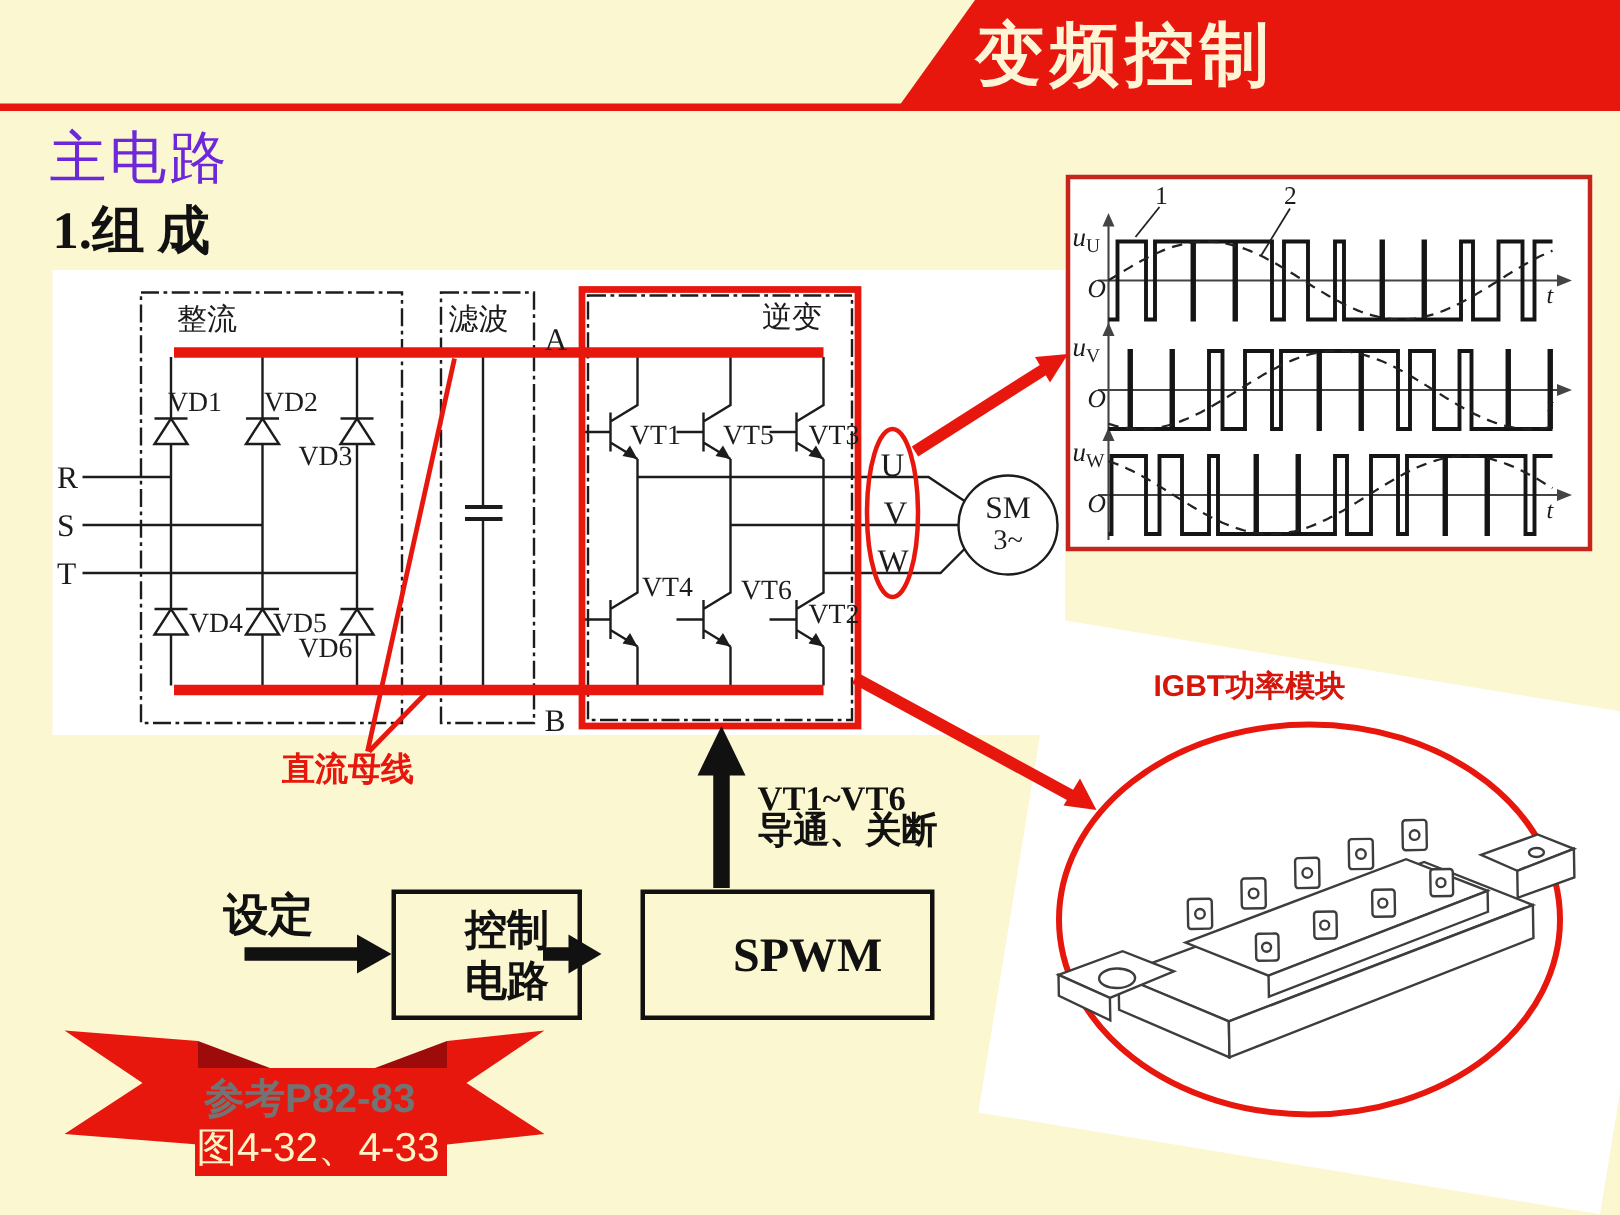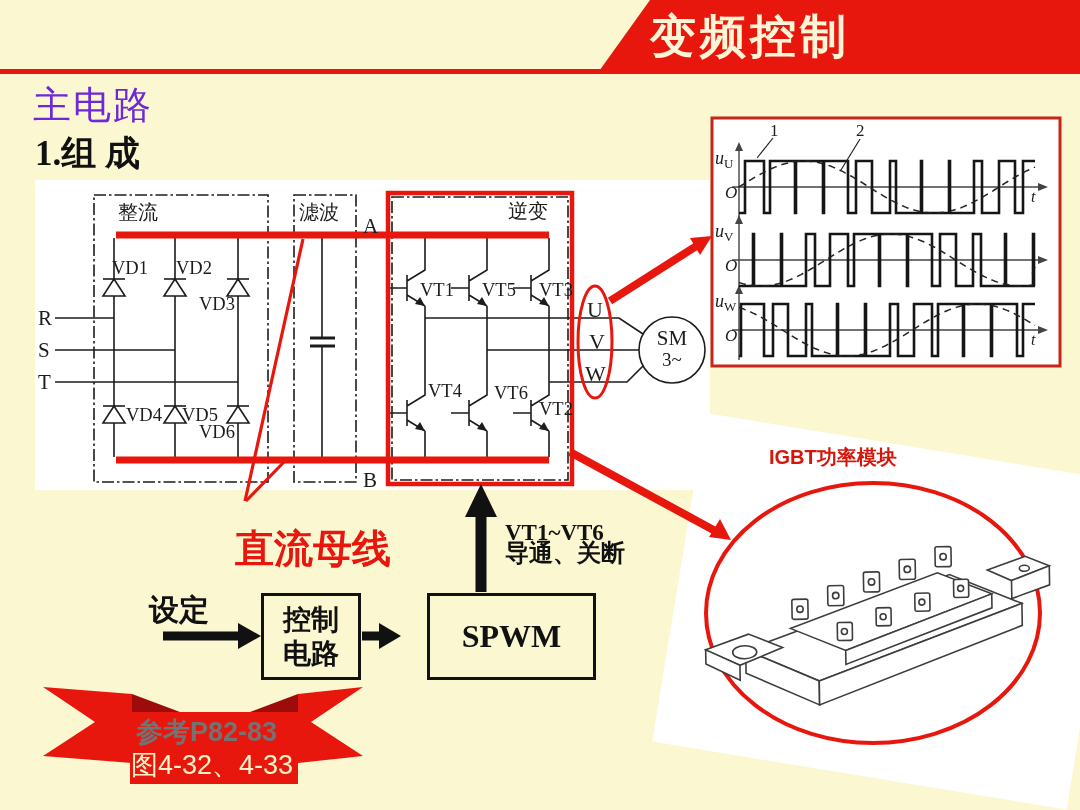--- a/index.html
+++ b/index.html
@@ -8,24 +8,24 @@
   #gfx{position:absolute;left:0;top:0;z-index:1;}
   .txt{position:absolute;z-index:2;white-space:nowrap;}
   #title-band{position:absolute;left:0;top:0;width:1080px;height:74px;background:#E8170D;
               clip-path:polygon(650px 0,1080px 0,1080px 74px,597px 74px);z-index:2;}
   #title-underline{position:absolute;left:0;top:69px;width:1080px;height:5px;background:#E8170D;z-index:2;}
   #slide-title{left:650px;top:6px;width:420px;text-align:left;font-size:46px;font-weight:bold;
                color:#FDF5D6;letter-spacing:4px;z-index:3;}
   #section-label{left:33px;top:80px;font-size:38px;font-weight:normal;color:#6d28d9;letter-spacing:2px;}
   #heading{left:35px;top:130px;font-size:35px;font-weight:bold;color:#111;
            font-family:"Liberation Serif",serif;}
-  #dc-bus-label{left:188px;top:522px;font-size:39px;font-weight:bold;color:#E8170D;margin-left:47px;}
+  #dc-bus-label{left:188px;top:498px;font-size:22px;font-weight:bold;color:#E8170D;}
   #setpoint{left:149px;top:590px;font-size:30px;font-weight:bold;color:#111;}
   .blockbox{position:absolute;border:3px solid #111;z-index:2;display:flex;flex-direction:column;
-            align-items:center;justify-content:center;background:transparent;}
+            align-items:center;justify-content:center;background:transparent;padding-left:27px;}
   #ctrl-box{left:261px;top:593px;width:94px;height:81px;}
   #ctrl-box div{font-size:28px;font-weight:bold;color:#111;line-height:34px;}
   #spwm-box{left:401px;top:593px;width:163px;height:81px;margin-left:26px;}
   #spwm-box div{font-size:32px;font-weight:bold;color:#111;font-family:"Liberation Serif",serif;}
   #gate-line1{left:505px;top:520px;font-size:23px;font-weight:bold;color:#111;
               font-family:Liberation Serif, serif;}
   #gate-line2{left:505px;top:537px;font-size:24px;font-weight:bold;color:#111;}
   #igbt-label{left:769px;top:444px;font-size:20px;font-weight:bold;color:#D6150B;}
   #banner-line1{left:136px;top:714px;font-size:27px;font-weight:bold;color:#737373;z-index:3;}
   #banner-line2{left:131px;top:747px;font-size:27px;font-weight:normal;color:#FFF4C8;z-index:3;}

